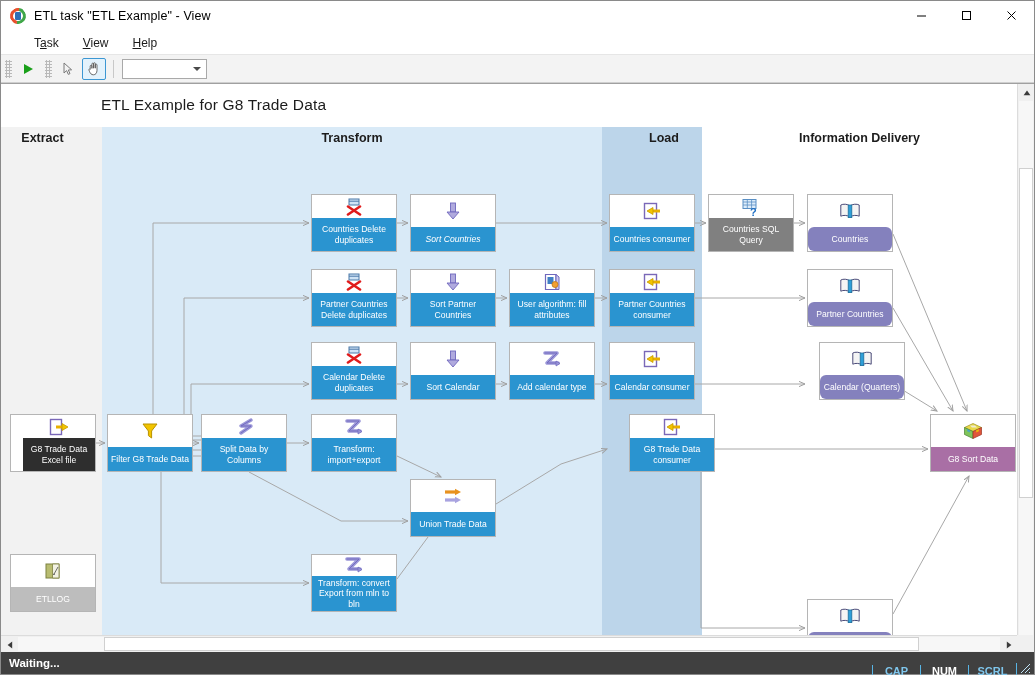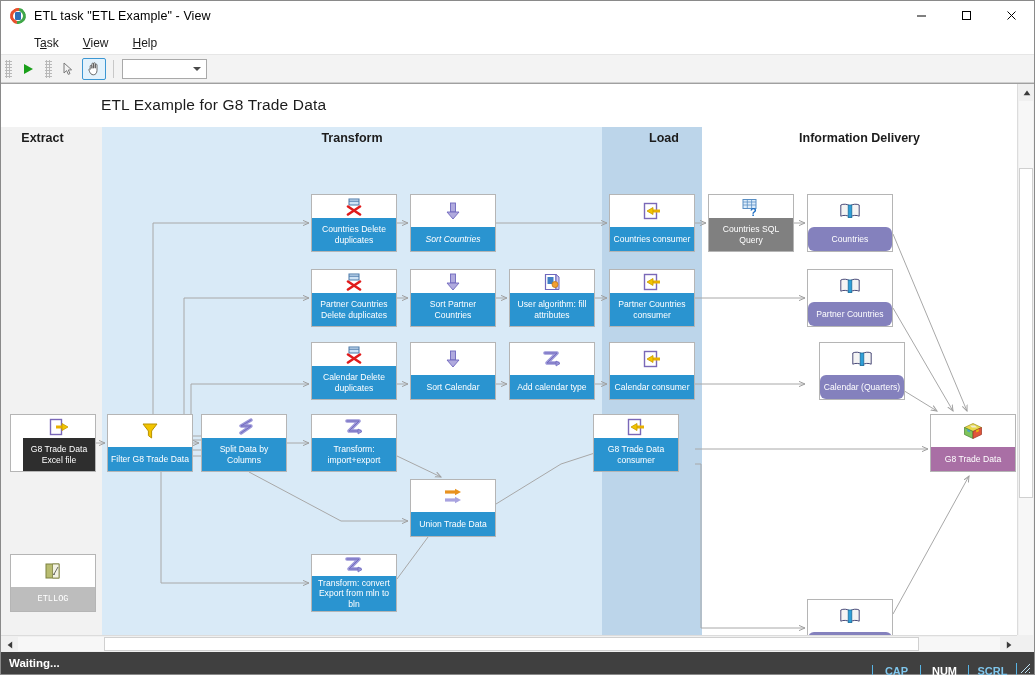--- a/index.html
+++ b/index.html
@@ -379,21 +379,21 @@
           <div class="node tall" style="left: 9px; top: 330px; padding-left: 12px;">
             <div class="ico">
               <svg width="20" height="18" viewBox="0 0 20 18">
                 <rect x="1.5" y="1.5" width="11" height="15" fill="#fff" stroke="#7a68b8" stroke-width="1.4"></rect>
         <path d="M7,9 h8" stroke="#e8b000" stroke-width="3"></path>
         <polygon points="13,5.5 19,9 13,12.5" fill="#f2c400" stroke="#c79a00" stroke-width="0.8"></polygon>
               </svg>
             </div>
             <div class="lbl dark">G8 Trade Data Excel file</div>
           </div>
-          <div class="node" style="left: 9px; top: 470px; font-family: Liberation Mono, monospace;">
+          <div class="node" style="left: 9px; top: 470px;">
             <div class="ico">
               <svg width="18" height="18" viewBox="0 0 18 18">
                 <rect x="2" y="2" width="13" height="14" fill="#b8bc70" stroke="#7d8140" stroke-width="1"></rect>
         <polygon points="8.5,2 15,2 15,16 8.5,16" fill="#f2f2e4" stroke="#7d8140" stroke-width="0.8"></polygon>
         <path d="M9.5,13 L14,5" stroke="#5a5a5a" stroke-width="0.9"></path>
         <polygon points="9.5,13 11,12.4 9.8,11.3" fill="#444"></polygon>
               </svg>
             </div>
             <div class="lbl silver">ETLLOG</div>
           </div>
@@ -557,21 +557,21 @@
           <div class="node" style="left: 608px; top: 258px;">
             <div class="ico">
               <svg width="20" height="18" viewBox="0 0 20 18">
                 <rect x="2.5" y="1.5" width="12" height="15" fill="#fff" stroke="#7a68b8" stroke-width="1.4"></rect>
         <path d="M18,9 h-8" stroke="#e8b000" stroke-width="3"></path>
         <polygon points="11,5.5 5,9 11,12.5" fill="#f2c400" stroke="#c79a00" stroke-width="0.8"></polygon>
               </svg>
             </div>
             <div class="lbl blue">Calendar consumer</div>
           </div>
-          <div class="node tall" style="left: 592px; top: 330px;">
+          <div class="node tall" style="left: 628px; top: 330px;">
             <div class="ico">
               <svg width="20" height="18" viewBox="0 0 20 18">
                 <rect x="2.5" y="1.5" width="12" height="15" fill="#fff" stroke="#7a68b8" stroke-width="1.4"></rect>
         <path d="M18,9 h-8" stroke="#e8b000" stroke-width="3"></path>
         <polygon points="11,5.5 5,9 11,12.5" fill="#f2c400" stroke="#c79a00" stroke-width="0.8"></polygon>
               </svg>
             </div>
             <div class="lbl blue">G8 Trade Data consumer</div>
           </div>
           <div class="node tall" style="left: 707px; top: 110px;">
@@ -627,21 +627,21 @@
         <polygon points="1.5,5.5 10,9.5 10,16.5 1.5,12.5" fill="#7fc45a" stroke="#4a8030" stroke-width="0.7"></polygon>
         <polygon points="10,9.5 18.5,5.5 18.5,12.5 10,16.5" fill="#e0543a" stroke="#993322" stroke-width="0.7"></polygon>
         <g opacity="0.85">
           <polygon points="4.2,6.9 6.9,8.2 6.9,10.6 4.2,9.3" fill="#3fa0d8"></polygon>
           <polygon points="13.2,8.2 15.9,6.9 15.9,9.3 13.2,10.6" fill="#f2c400"></polygon>
           <polygon points="7,3.6 12,3.6 14,5.4 9,5.4" fill="#f0f0f0"></polygon>
         </g>
                 </g>
               </svg>
             </div>
-            <div class="lbl plum">G8 Trade Data</div>
+            <div class="lbl plum">G8 Sort Data</div>
           </div>
           <div class="node" style="left: 806px; top: 515px;">
             <div class="ico">
               <svg width="22" height="18" viewBox="0 0 22 18">
                 <path d="M11,4 C8.5,1.8 4,1.8 1.8,3 L1.8,14.2 C4,13 8.5,13 11,15 Z" fill="#f4f4f4" stroke="#4a4a78" stroke-width="1"></path>
         <path d="M11,4 C13.5,1.8 18,1.8 20.2,3 L20.2,14.2 C18,13 13.5,13 11,15 Z" fill="#f4f4f4" stroke="#4a4a78" stroke-width="1"></path>
         <rect x="9.2" y="3" width="3.6" height="12.6" fill="#2f9fd8" stroke="#1f6f9c" stroke-width="0.8"></rect>
               </svg>
             </div>
             <div class="lbl purple">Trade Indicators</div>

